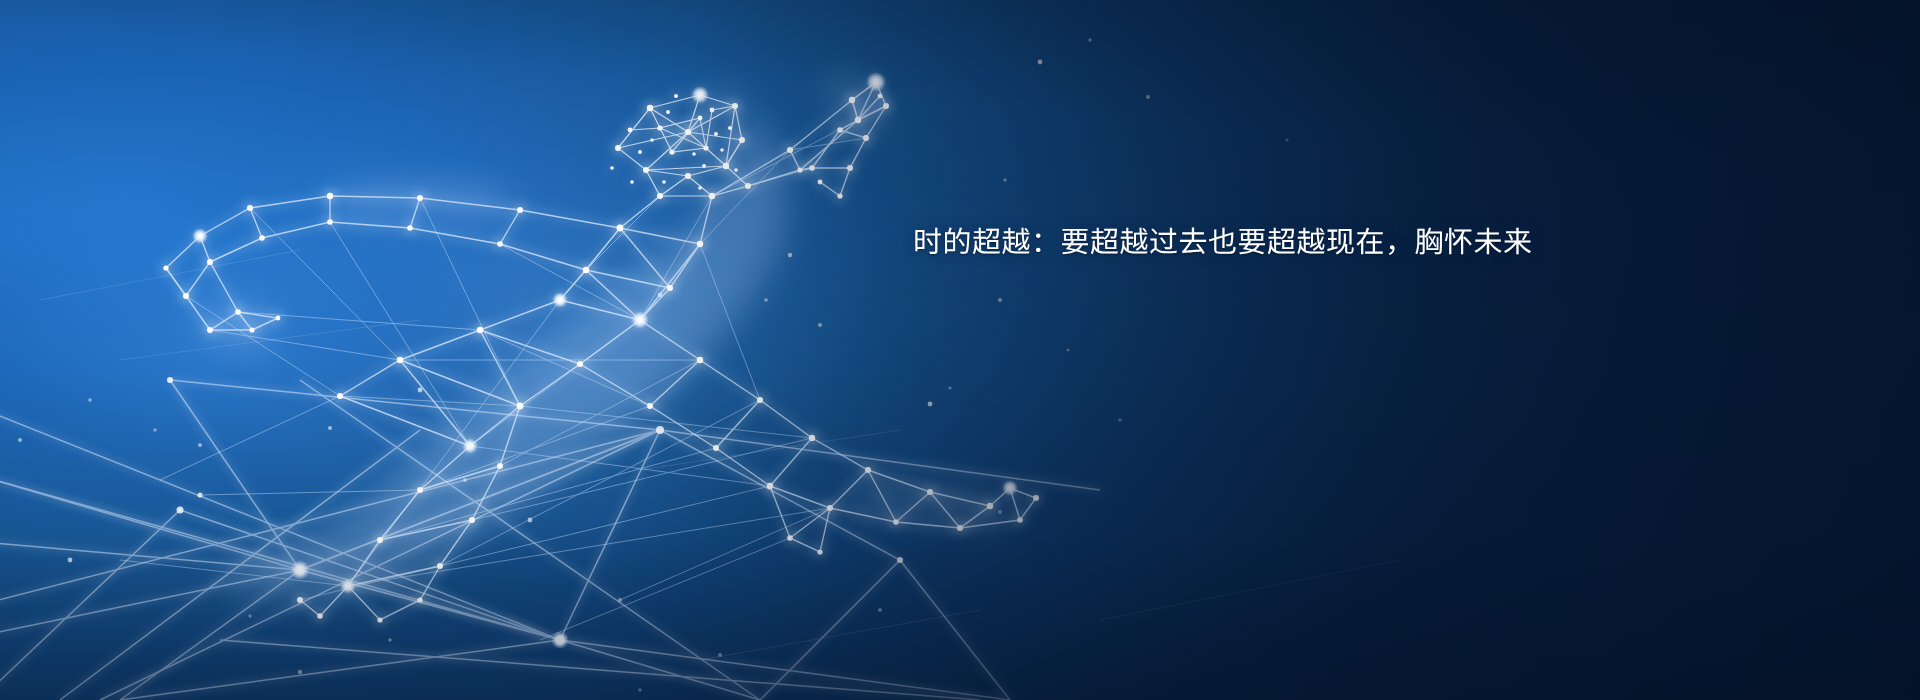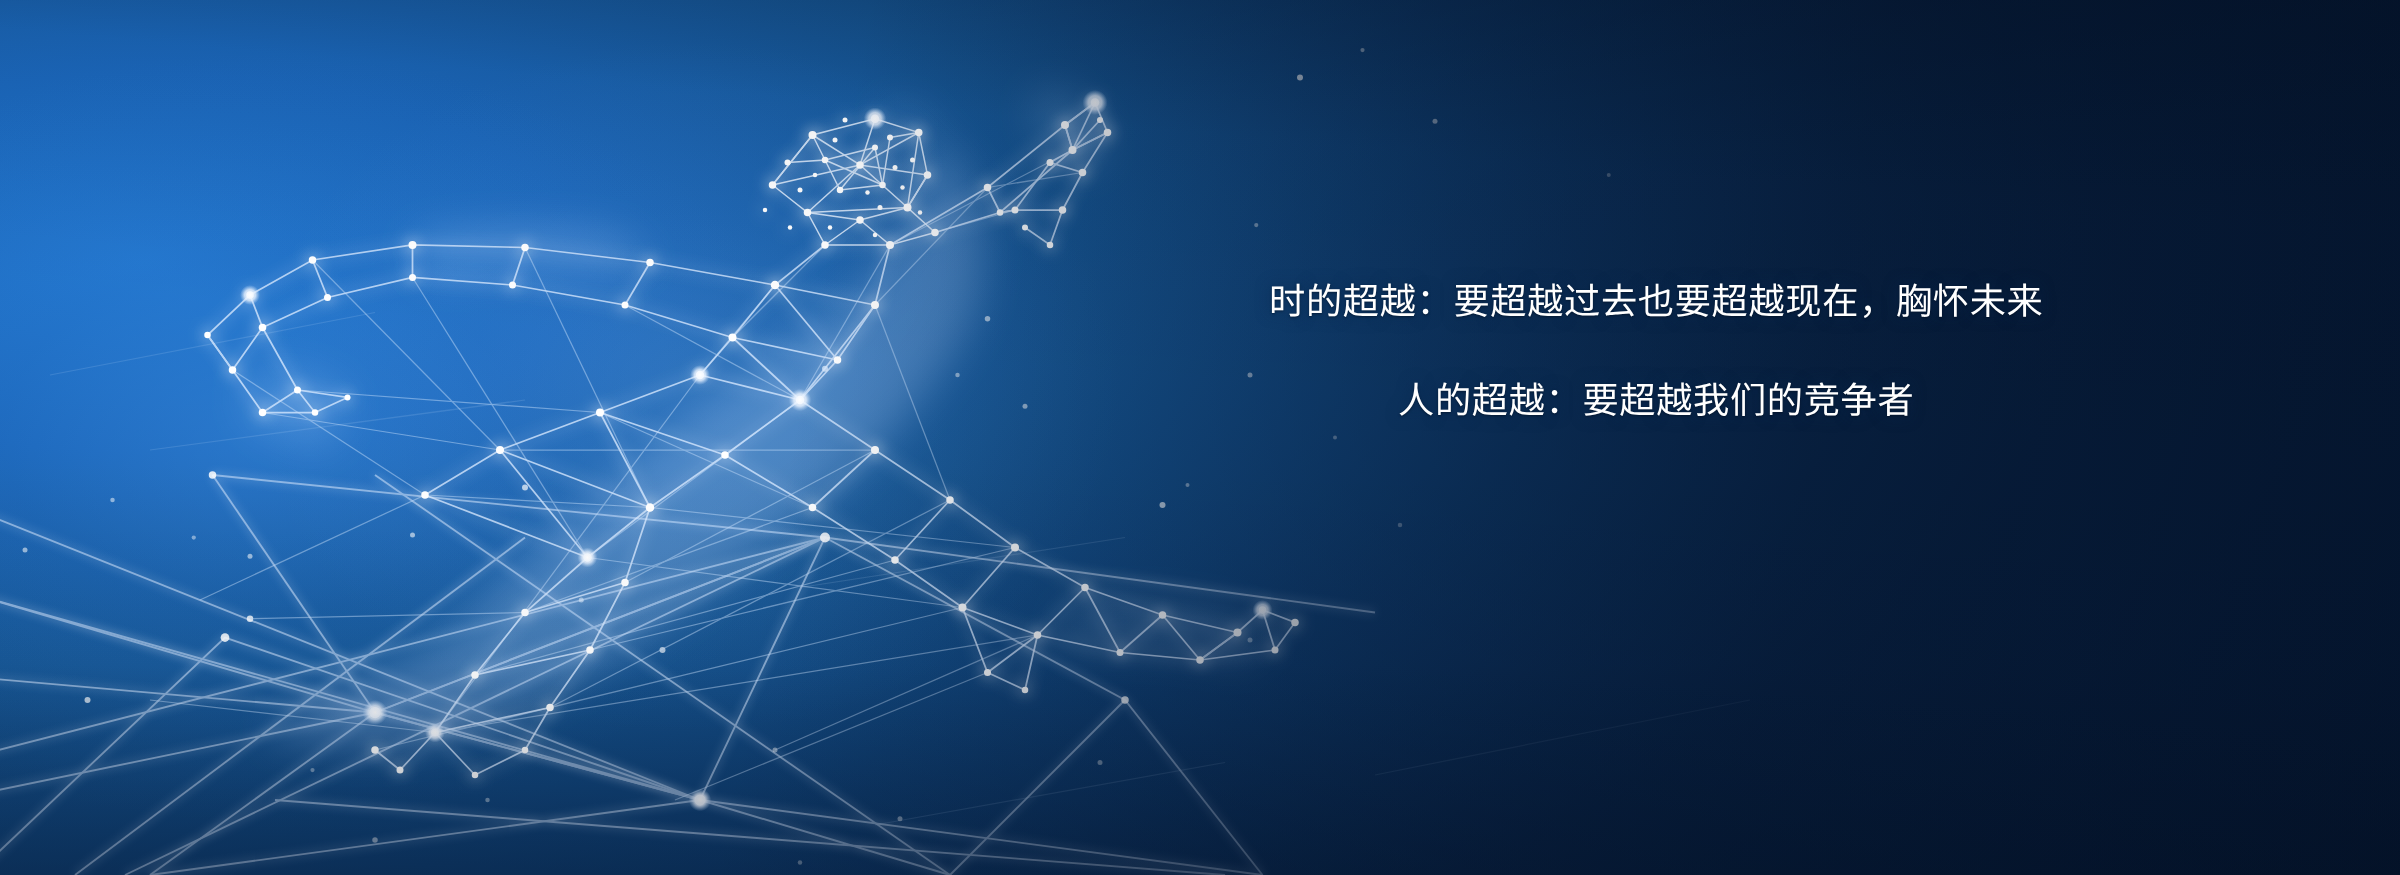--- a/index.html
+++ b/index.html
@@ -64,24 +64,23 @@
     position: absolute;
     inset: 0;
     width: 1920px;
     height: 700px;
     pointer-events: none;
   }
 
   
   .text-block {
     position: absolute;
-    left: 875px;
+    left: 913px;
     top: 228px;
     width: 900px;
-    text-align: center;
   }
   .tagline {
     color: #ffffff;
     font-size: 29px;
     line-height: 1;
     letter-spacing: 0.5px;
     white-space: nowrap;
     margin: 0 0 50px 0;
     text-shadow: 0 0 12px rgba(10,40,80,0.75), 0 1px 2px rgba(0,0,0,0.45);
     font-weight: 400;
@@ -472,16 +471,15 @@
       <circle cx="560" cy="640" r="9"></circle>
     </g>
   </svg>
 
   <div class="bg-darken-right"></div>
   <div class="bg-vignette-top"></div>
   <div class="bg-vignette-bottom"></div>
 
   <div class="text-block">
     <p class="tagline">时的超越：要超越过去也要超越现在，胸怀未来</p>
-    <p class="tagline">人的超越：要超越我们的竞争者</p>
   </div>
 
 </div>
 
 </body></html>

